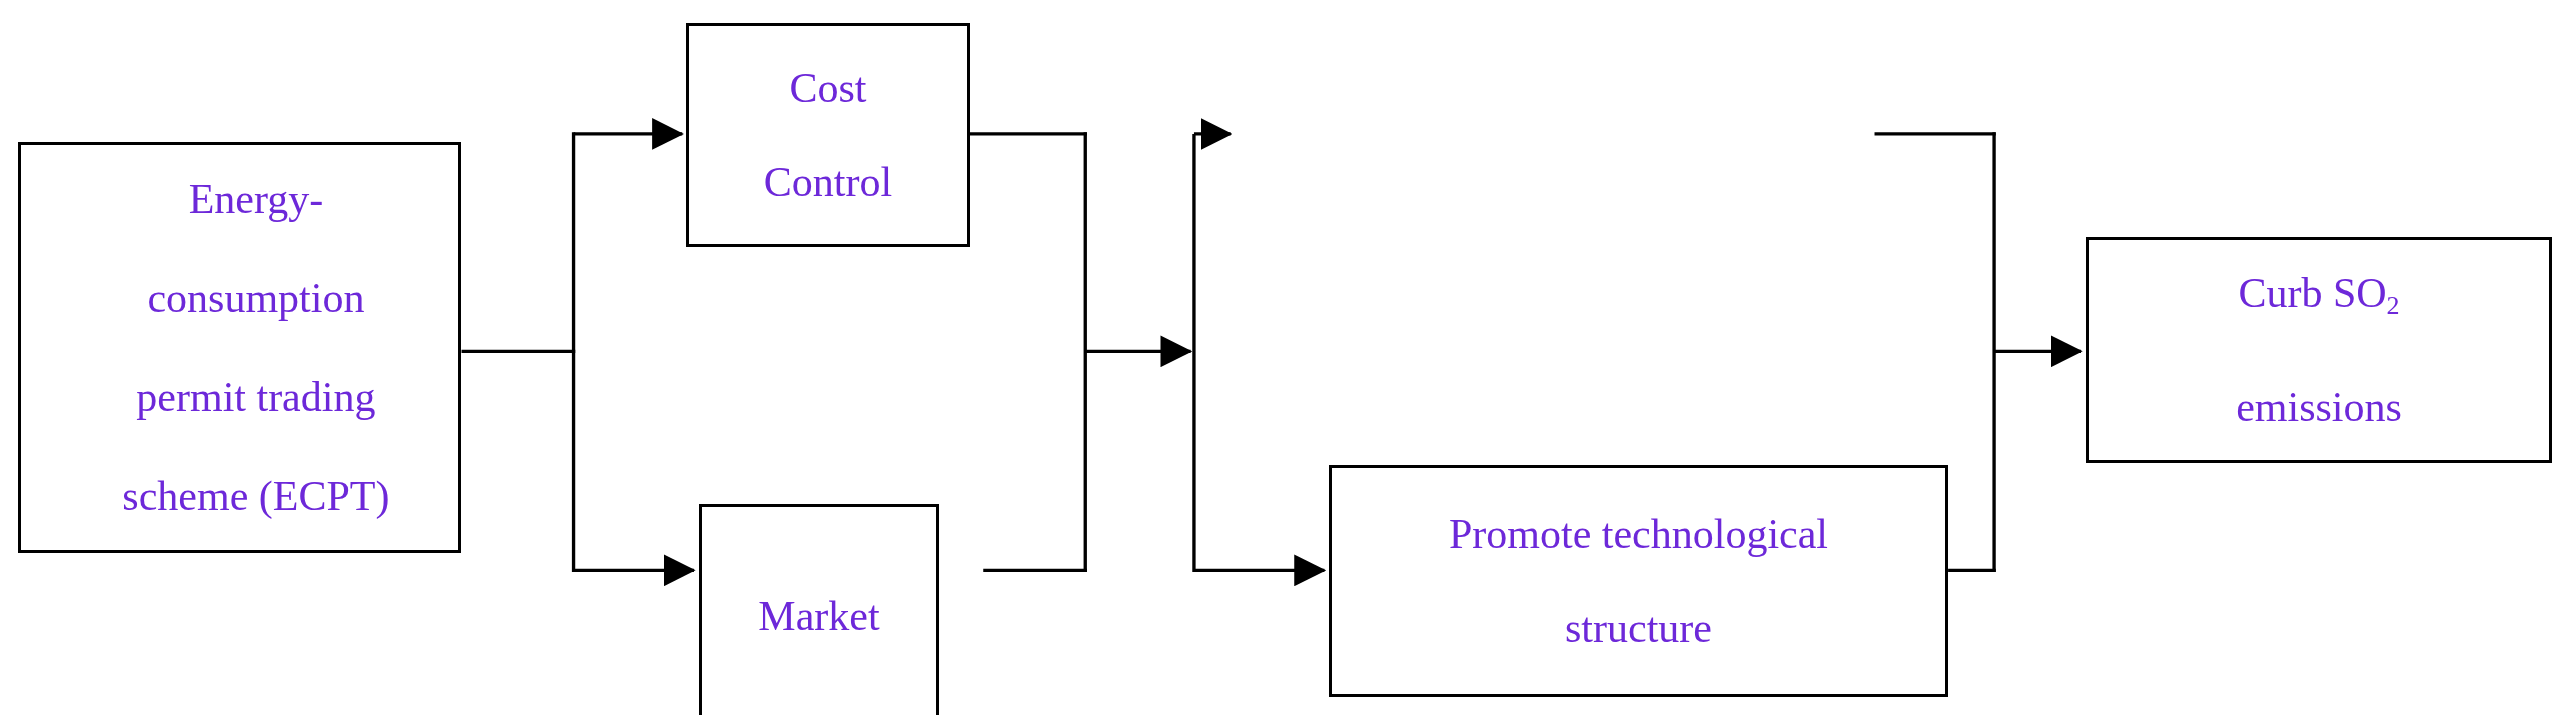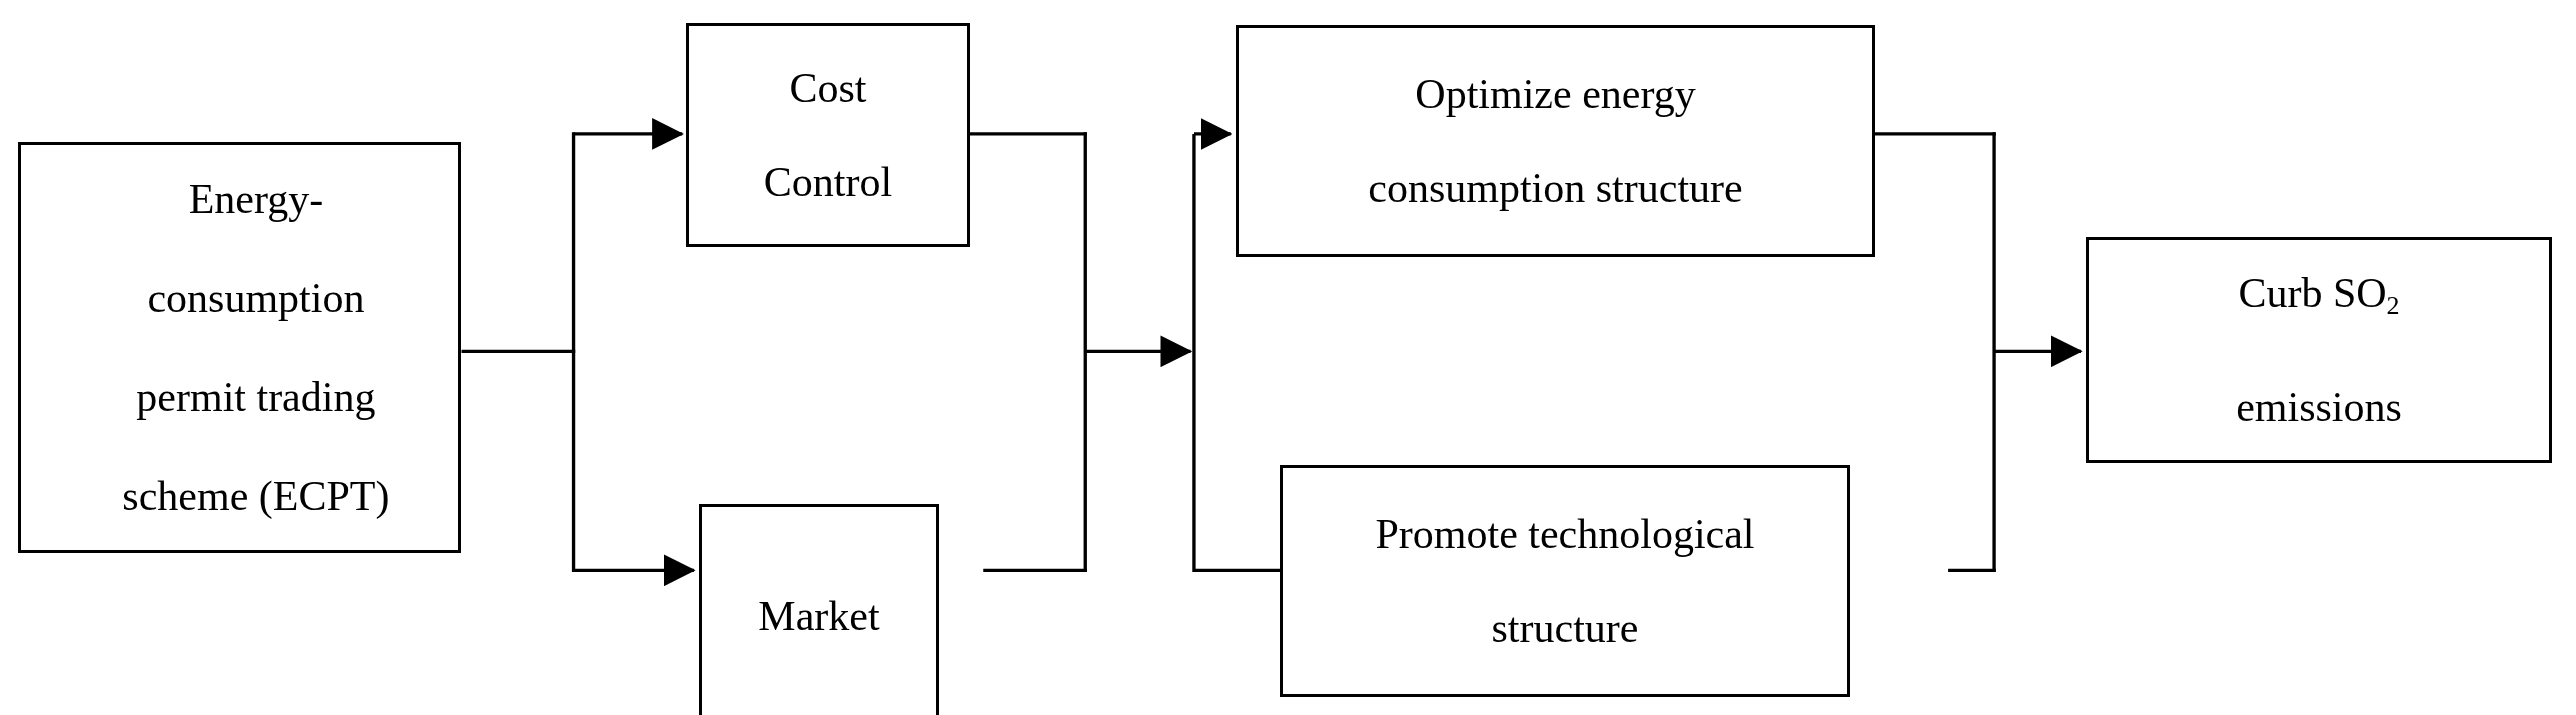--- a/index.html
+++ b/index.html
@@ -27,28 +27,28 @@
     position: absolute;
     box-sizing: border-box;
     border: 3.3px solid #000000;
     background: #ffffff;
     display: flex;
     flex-direction: column;
     align-items: center;
     justify-content: center;
     text-align: center;
     font-size: 42px;
-    color: #000000;
+    color: #6d28d9;
   }
   .node .line { display: block; white-space: nowrap; }
   .node-ecpt     { left: 18.4px;   top: 142px; width: 443px; height: 411px; line-height: 99px; padding-left: 32px; }
   .node-cost     { left: 686px;  top: 23.4px;  width: 284px; height: 224px; line-height: 94px; }
   .node-market   { left: 699px;  top: 463px; width: 240px; height: 224px; line-height: 94px; margin-top: 41px; }
   .node-optimize { left: 1236px; top: 25px;  width: 639px; height: 232px; line-height: 94px; }
-  .node-promote  { left: 1280px; top: 465px; width: 570px; height: 232px; line-height: 94px; align-items: center; }
+  .node-promote  { left: 1329px; top: 465px; width: 619px; height: 232px; line-height: 94px; align-items: center; }
   .node-curb     { left: 2086px; top: 237px; width: 466px; height: 226px; line-height: 94px; gap: 20px; }
   .node-curb sub {
     font-size: 0.62em;
     line-height: 0;
     vertical-align: -0.25em;
   }
 </style>
 </head>
 <body>
 
@@ -93,24 +93,20 @@
 
   <div class="node node-cost">
     <span class="line">Cost</span>
     <span class="line">Control</span>
   </div>
 
   <div class="node node-market">
     <span class="line">Market</span>
   </div>
 
-  <div class="node node-optimize">
-    <span class="line">Optimize energy</span>
-    <span class="line">consumption structure</span>
-  </div>
 
   <div class="node node-promote">
     <span class="line">Promote technological</span>
     <span class="line">structure</span>
   </div>
 
   <div class="node node-curb">
     <span class="line"><span>Curb SO</span><sub>2</sub></span>
     <span class="line">emissions</span>
   </div>

